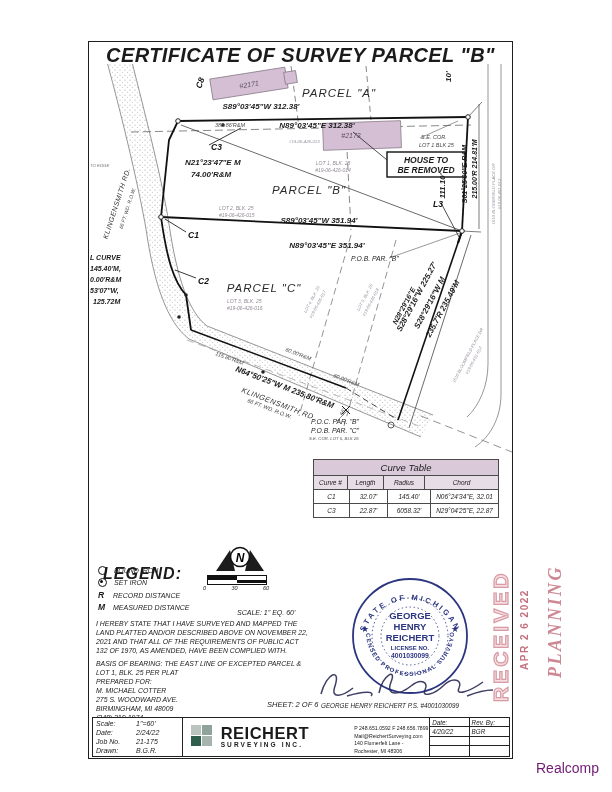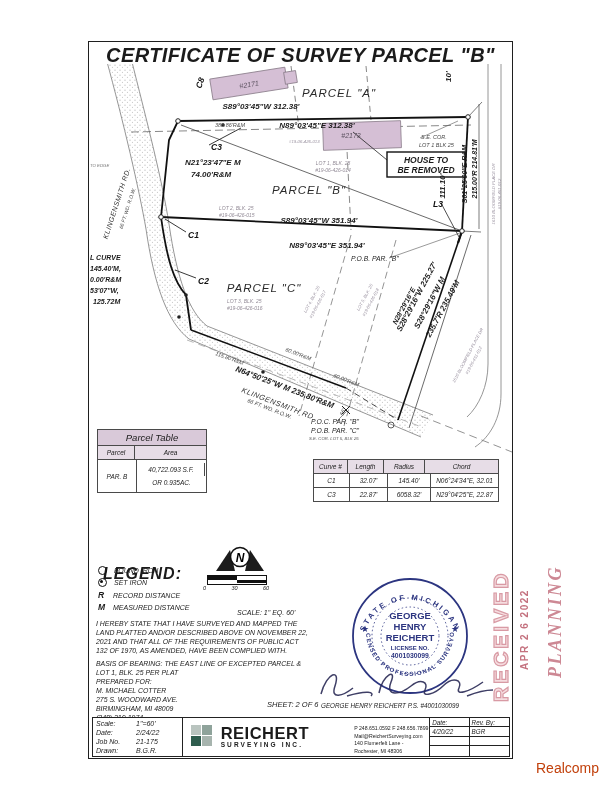--- a/index.html
+++ b/index.html
@@ -67,21 +67,21 @@
          grid-auto-rows:9.4px;font-size:6.3px;font-style:italic;}
   .f-rev div{border-bottom:1px solid #222;border-right:1px solid #222;padding-left:2px;line-height:9px;}
   .f-rev div:nth-child(2n){border-right:none;}
   
   .stamp{position:absolute;transform-origin:0 0;transform:rotate(-90deg);white-space:nowrap;}
   .stamp-received{left:489px;top:702px;font-size:21px;font-weight:bold;letter-spacing:3px;
                   color:#f6dde0;-webkit-text-stroke:1.2px #d89aa4;}
   .stamp-date{left:519px;top:670px;font-size:10px;font-weight:bold;letter-spacing:1.5px;color:#c4727f;}
   .stamp-planning{left:545px;top:678px;font-size:18px;font-style:italic;font-weight:bold;
                   letter-spacing:2.5px;color:#cd8894;font-family:"Liberation Serif",serif;}
-  .watermark{position:absolute;left:536px;top:760px;font-size:14px;color:#c2410c;}
+  .watermark{position:absolute;left:536px;top:760px;font-size:14px;color:#701a75;}
 </style>
 </head>
 <body>
 
 <div class="sheet">
   <div class="border-box">
 
     <div class="title">CERTIFICATE OF SURVEY PARCEL "B"</div>
 
     <svg class="drawing" width="423" height="392" viewBox="0 0 423 392">
@@ -214,37 +214,24 @@
       <text class="t-tiny" x="386" y="297" text-anchor="middle" transform="rotate(-62 386 297)">#19-06-451-012</text>
       <text class="t-bear" x="362" y="18" transform="rotate(-90 362 18)">10'</text>
       <text class="t-bear-s" x="378" y="110" text-anchor="middle" transform="rotate(-90 378 110)">S01°25'00"E R&amp;M</text>
       <text class="t-bear-s" x="388" y="105" text-anchor="middle" transform="rotate(-90 388 105)">215.00'R 214.81'M</text>
       <text class="t-bear" x="356" y="122" text-anchor="middle" transform="rotate(-90 356 122)">111.10'</text>
       <text class="t-tiny" x="406" y="130" text-anchor="middle" transform="rotate(-90 406 130)">1610 BLOOMFIELD PLACE DR</text>
       <text class="t-tiny" x="412" y="130" text-anchor="middle" transform="rotate(-90 412 130)">#19-06-451-012</text>
       <text class="t-tiny" x="1" y="103" style="fill:#777">TO EDGE</text>
     </svg>
 
-    <div class="stable" style="left:8px;top:387px;width:108px;">
-      <div class="hd">Parcel Table</div>
-      <div class="cols">
-        <div style="width:36px">Parcel</div>
-        <div style="flex:1">Area</div>
-      </div>
-      <div class="row">
-        <div style="width:36px;display:flex;align-items:center;justify-content:center">PAR. B</div>
-        <div style="flex:1">
-          <div>40,722.093 S.F.</div>
-          <div>OR 0.935AC.</div>
-        </div>
-      </div>
-    </div>
 
 
     <div class="stable" style="left:224px;top:417px;width:184px;">
+      <div class="hd">Curve Table</div>
       <div class="cols">
         <div style="width:33px">Curve #</div>
         <div style="width:35px">Length</div>
         <div style="width:40px">Radius</div>
         <div style="flex:1">Chord</div>
       </div>
       <div class="row">
         <div style="width:33px">C1</div>
         <div style="width:35px">32.07'</div>
         <div style="width:40px">145.40'</div>

